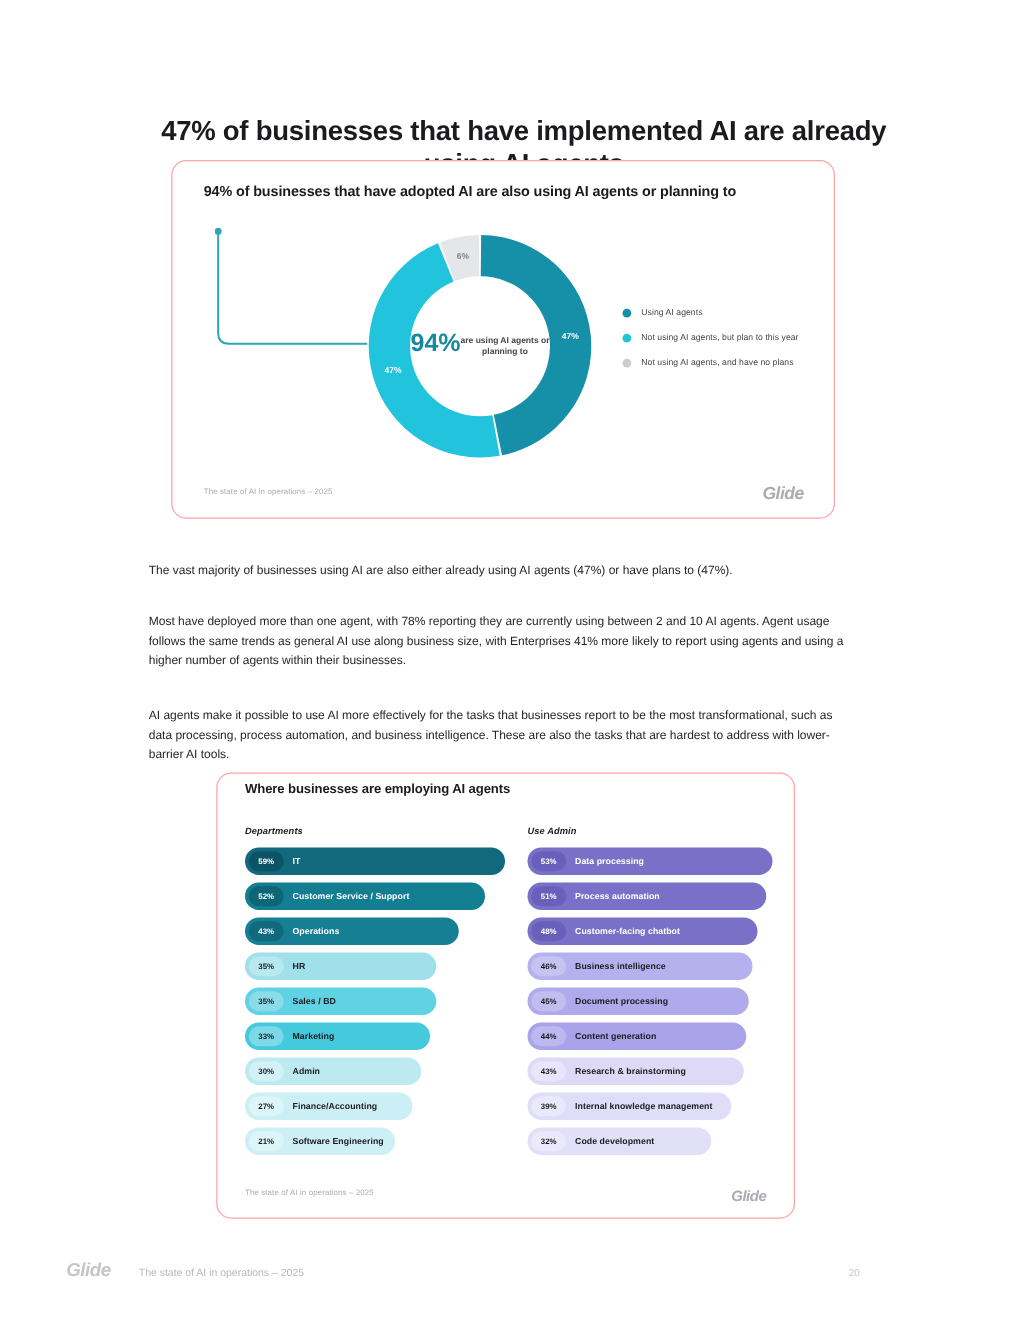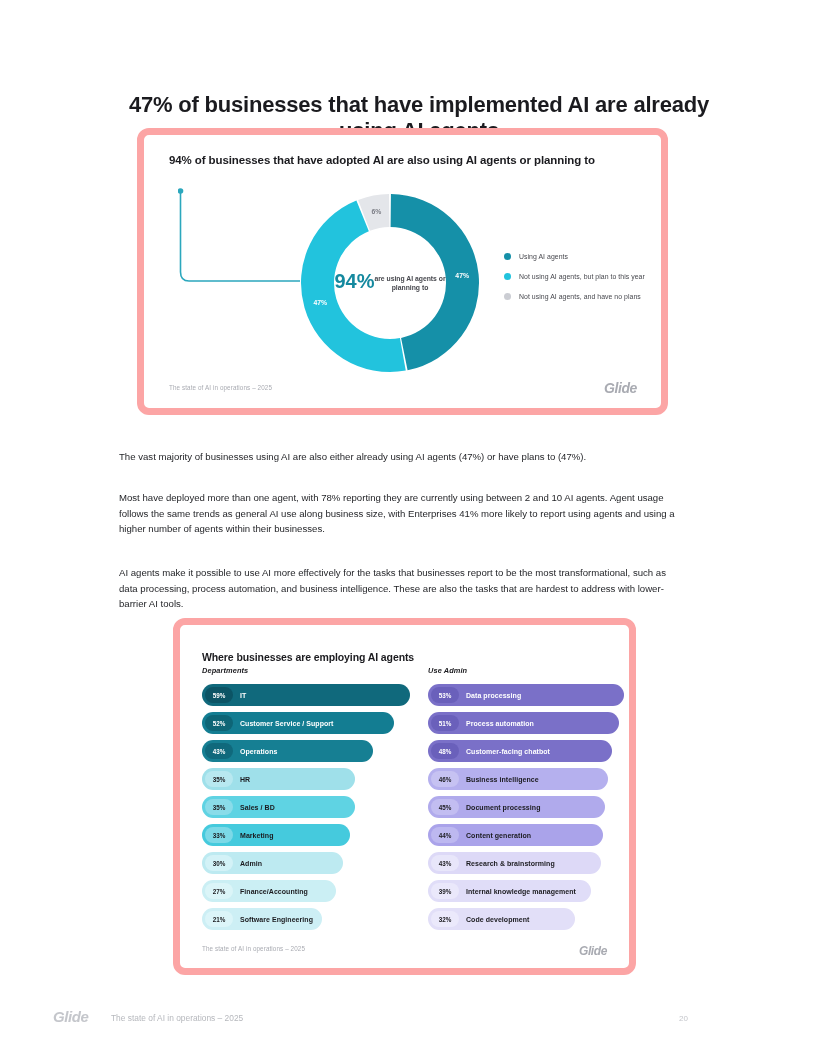--- a/index.html
+++ b/index.html
@@ -26,21 +26,21 @@
     font-weight: bold;
     letter-spacing: -0.2px;
     color: #1b1b1f;
     text-align: center;
   }
 
   
   .card {
     position: absolute;
     background: #ffffff;
-    border: 7px solid #fca5a5;
+    border: 1px solid #fca5a5;
     border-radius: 12px;
     box-sizing: border-box;
     padding-left: 30px;
   }
   #donut-card {
     left: 137px;
     top: 128px;
     width: 531px;
     height: 287px;
   }
@@ -159,21 +159,21 @@
   #para-2 { top: 490px; }
   #para-3 { top: 565px; }
 
   
   #bars-card {
     left: 173px;
     top: 618px;
     width: 463px;
     height: 357px;
   }
-  #bars-card .card-title { left: 22px; top: 26px; font-size: 10.5px; }
+  #bars-card .card-title { left: 22px; top: 6px; font-size: 10.5px; }
   #bars-card .card-footer-note { left: 22px; bottom: 16px; }
   #bars-card .glide-mark { right: 22px; bottom: 10px; font-size: 12px; }
 
   .bars-col {
     position: absolute;
     top: 41px;
   }
   #col-departments { left: 22px; width: 208px; }
   #col-usecases    { left: 248px; width: 208px; }
 

